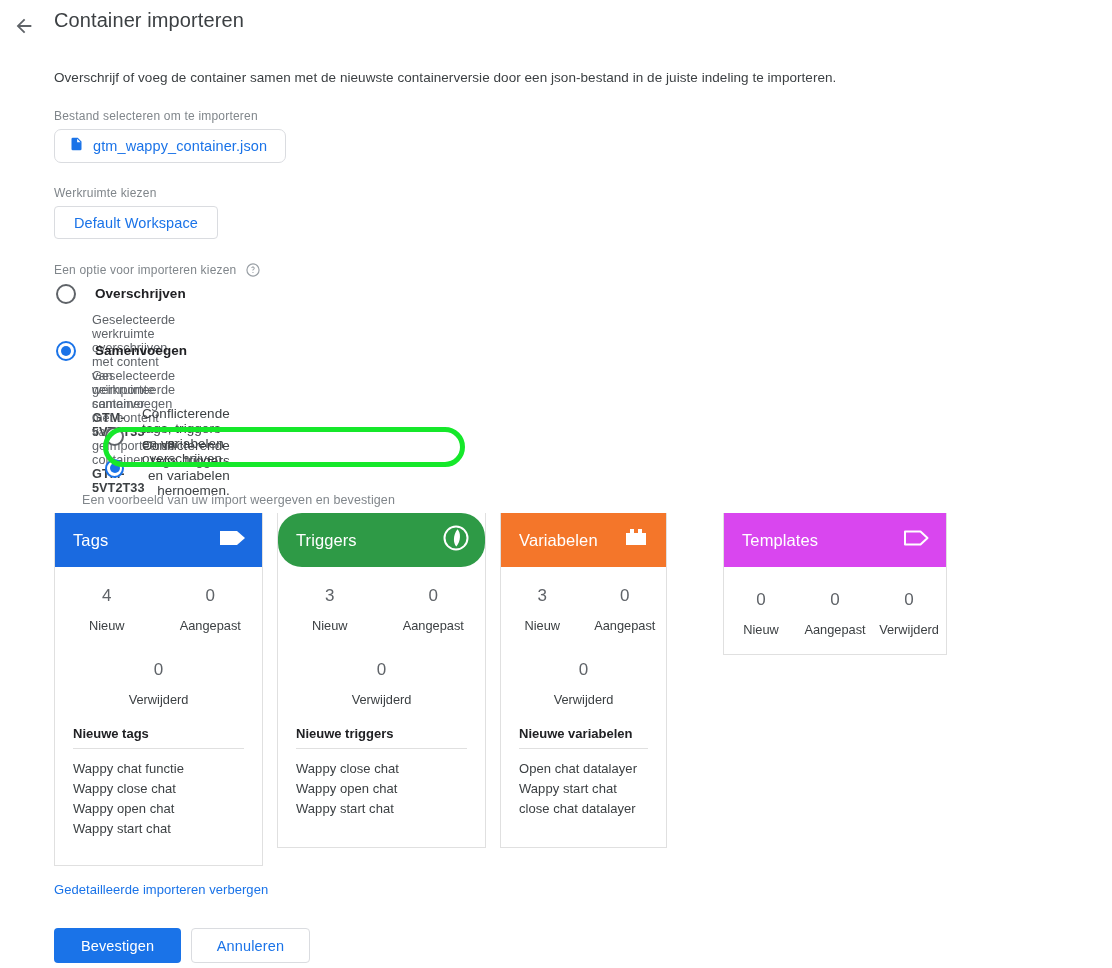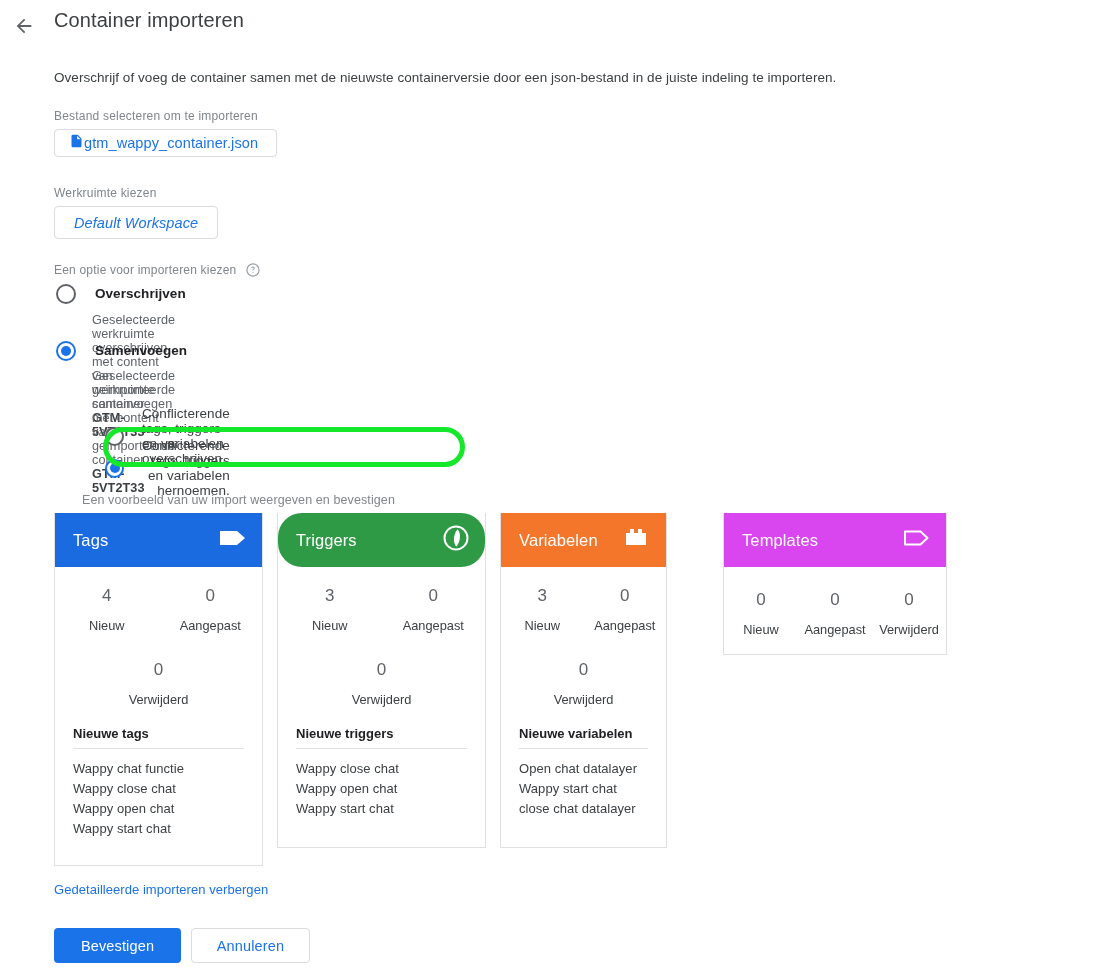--- a/index.html
+++ b/index.html
@@ -56,34 +56,35 @@
     position: absolute;
     border: 1px solid #dadce0;
     border-radius: 4px;
     background: #fff;
     display: flex; align-items: center;
     cursor: pointer;
     font-family: "Liberation Sans", sans-serif;
   }
   .file-btn {
     left: 54px; top: 129px;
-    height: 28px;
+    height: 34px;
     padding: 0 18px 0 14px;
+    gap: 9px;
+    border-radius: 7px;
   }
   .file-btn .lbl {
     font-size: 14.5px;
     color: #1a73e8;
     font-weight: 500;
     letter-spacing: .1px;
   }
   .ws-btn {
     left: 54px; top: 206px;
     height: 33px;
     padding: 0 19px;
-    font-style: italic;
   }
   .ws-btn .lbl {
     font-size: 14.5px;
     color: #1a73e8;
     font-weight: 500;
     letter-spacing: .1px;
   }
 
   
   .opt-label-row {

